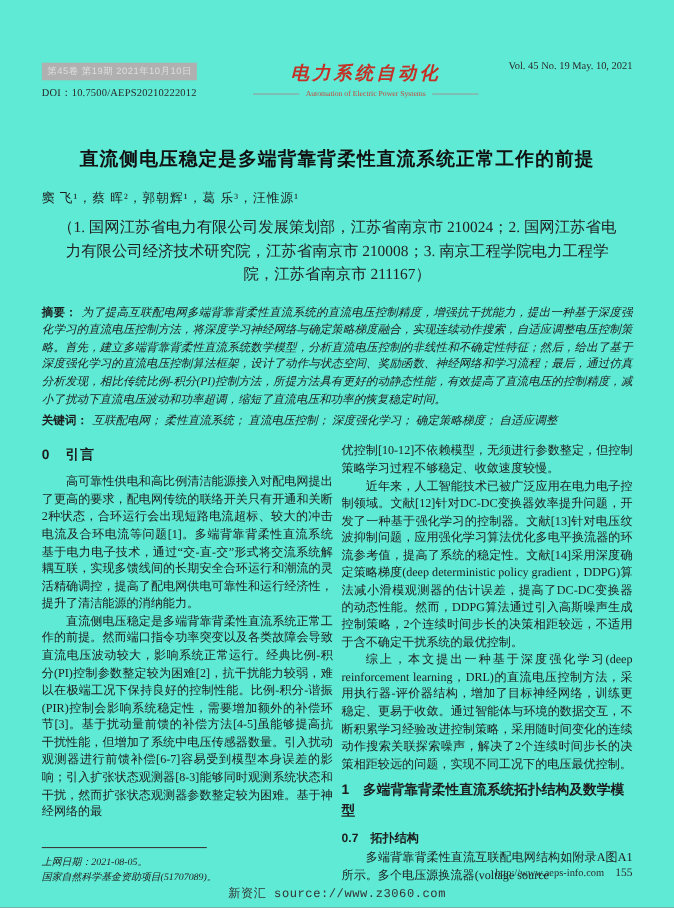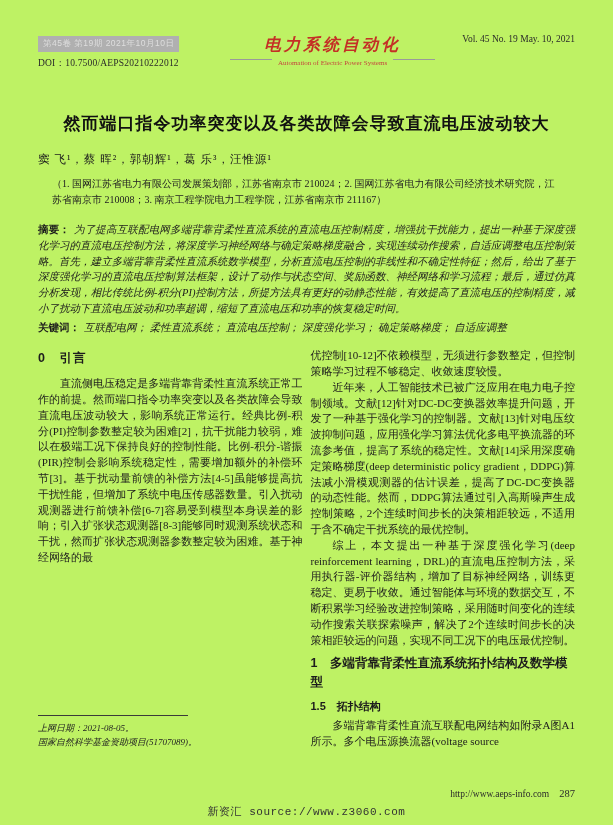--- a/index.html
+++ b/index.html
@@ -1,22 +1,22 @@
 <!DOCTYPE html>
 <html><head>
 <meta charset="utf-8">
 <style>
   html,body { margin:0; padding:0; background:#888; }
   .page {
     position:relative;
     width:613px; height:825px;
     margin:0 auto;
-    background:#bef264;
+    background:#5eead4;
     box-sizing:border-box;
-    padding:32px 38px 0 38px;
+    padding:54px 38px 0 38px;
     font-family:"Liberation Serif", serif;
     color:#1c1c1c;
     overflow:hidden;
   }
   
   .hdr { display:grid; grid-template-columns:192px 1fr 140px; align-items:start; }
   .issue-box {
     display:inline-block;
     background:#b0b0b0; color:#dedede;
     font-size:8.5px; letter-spacing:0.5px;
@@ -28,41 +28,41 @@
   .logo { text-align:center; }
   .logo-cn {
     color:#c43026;
     font-weight:bold;
     font-size:16.5px;
     letter-spacing:3px;
     font-style:italic;
     font-family:Liberation Mono, monospace;
     margin-top:2px;
   }
-  .logo-row { display:flex; align-items:flex-start; margin-top:3px; }
+  .logo-row { display:flex; align-items:center; margin-top:3px; }
   .logo-rule { flex:1; height:1px; background:#9a9a9a; }
   .logo-en {
     color:#c4473d; font-size:7px; padding:0 6px; white-space:nowrap;
     font-family:"Liberation Serif", serif;
   }
   .vol { font-size:9.5px; text-align:right; color:#2a2a2a; white-space:nowrap; padding-top:2px; }
 
   
   .title {
     margin-top:42px;
     text-align:center;
     font-family:"Liberation Sans", sans-serif;
     font-weight:bold;
     font-size:17px;
     letter-spacing:1px;
     color:#111;
   }
   .authors { margin-top:17px; text-align:left; font-size:11.5px; letter-spacing:1px; }
   .affils {
-    margin-top:9px; text-align:left; font-size:10px; color:#222;
+    margin-top:9px; text-align:center; font-size:14px; color:#222;
     line-height:1.55; padding:0 14px;
   }
 
   
   .abs { margin-top:15px; font-size:10.5px; line-height:1.5; text-align:justify; }
   .abs-label, .kw-label {
     font-family:"Liberation Sans", sans-serif;
     font-weight:bold; font-style:normal; padding-right:4px;
   }
   .kaiti { font-style:italic; }
@@ -118,53 +118,54 @@
       <div class="logo-cn">电力系统自动化</div>
       <div class="logo-row">
         <div class="logo-rule"></div>
         <div class="logo-en">Automation of Electric Power Systems</div>
         <div class="logo-rule"></div>
       </div>
     </div>
     <div class="vol">Vol. 45 No. 19 May. 10, 2021</div>
   </div>
 
-  <div class="title">然而端口指令功率突变以及各类故障会导致直流电压波动较大</div>
+  <div class="title">直流侧电压稳定是多端背靠背柔性直流系统正常工作的前提</div>
   <div class="authors">窦  飞¹，蔡  晖²，郭朝辉¹，葛  乐³，汪惟源¹</div>
   <div class="affils">（1. 国网江苏省电力有限公司发展策划部，江苏省南京市 210024；2. 国网江苏省电力有限公司经济技术研究院，江苏省南京市 210008；3. 南京工程学院电力工程学院，江苏省南京市 211167）</div>
 
   <div class="abs kaiti">
     <span class="abs-label">摘要：</span><span>为了提高互联配电网多端背靠背柔性直流系统的直流电压控制精度，增强抗干扰能力，提出一种基于深度强化学习的直流电压控制方法，将深度学习神经网络与确定策略梯度融合，实现连续动作搜索，自适应调整电压控制策略。首先，建立多端背靠背柔性直流系统数学模型，分析直流电压控制的非线性和不确定性特征；然后，给出了基于深度强化学习的直流电压控制算法框架，设计了动作与状态空间、奖励函数、神经网络和学习流程；最后，通过仿真分析发现，相比传统比例-积分(PI)控制方法，所提方法具有更好的动静态性能，有效提高了直流电压的控制精度，减小了扰动下直流电压波动和功率超调，缩短了直流电压和功率的恢复稳定时间。</span>
   </div>
 
   <div class="kw kaiti">
     <span class="kw-label">关键词：</span><span>互联配电网； 柔性直流系统； 直流电压控制； 深度强化学习； 确定策略梯度； 自适应调整</span>
   </div>
 
   <div class="columns">
 
     <div class="col">
       <div class="sec-h0">0　引言</div>
+      <p class="bp ind">高可靠性供电和高比例清洁能源接入对配电网提出了更高的要求，配电网传统的联络开关只有开通和关断2种状态，合环运行会出现短路电流超标、较大的冲击电流及合环电流等问题[1]。多端背靠背柔性直流系统基于电力电子技术，通过“交-直-交”形式将交流系统解耦互联，实现多馈线间的长期安全合环运行和潮流的灵活精确调控，提高了配电网供电可靠性和运行经济性，提升了清洁能源的消纳能力。</p>
       <p class="bp ind">直流侧电压稳定是多端背靠背柔性直流系统正常工作的前提。然而端口指令功率突变以及各类故障会导致直流电压波动较大，影响系统正常运行。经典比例-积分(PI)控制参数整定较为困难[2]，抗干扰能力较弱，难以在极端工况下保持良好的控制性能。比例-积分-谐振(PIR)控制会影响系统稳定性，需要增加额外的补偿环节[3]。基于扰动量前馈的补偿方法[4-5]虽能够提高抗干扰性能，但增加了系统中电压传感器数量。引入扰动观测器进行前馈补偿[6-7]容易受到模型本身误差的影响；引入扩张状态观测器[8-3]能够同时观测系统状态和干扰，然而扩张状态观测器参数整定较为困难。基于神经网络的最</p>
       <div class="footnote">
         <div class="fn-rule"></div>
         <div class="fn-line">上网日期：2021-08-05。</div>
         <div class="fn-line">国家自然科学基金资助项目(51707089)。</div>
       </div>
     </div>
 
     <div class="col">
       <p class="bp">优控制[10-12]不依赖模型，无须进行参数整定，但控制策略学习过程不够稳定、收敛速度较慢。</p>
       <p class="bp ind">近年来，人工智能技术已被广泛应用在电力电子控制领域。文献[12]针对DC-DC变换器效率提升问题，开发了一种基于强化学习的控制器。文献[13]针对电压纹波抑制问题，应用强化学习算法优化多电平换流器的环流参考值，提高了系统的稳定性。文献[14]采用深度确定策略梯度(deep deterministic policy gradient，DDPG)算法减小滑模观测器的估计误差，提高了DC-DC变换器的动态性能。然而，DDPG算法通过引入高斯噪声生成控制策略，2个连续时间步长的决策相距较远，不适用于含不确定干扰系统的最优控制。</p>
       <p class="bp ind">综上，本文提出一种基于深度强化学习(deep reinforcement learning，DRL)的直流电压控制方法，采用执行器-评价器结构，增加了目标神经网络，训练更稳定、更易于收敛。通过智能体与环境的数据交互，不断积累学习经验改进控制策略，采用随时间变化的连续动作搜索关联探索噪声，解决了2个连续时间步长的决策相距较远的问题，实现不同工况下的电压最优控制。</p>
       <div class="sec-h1">1　多端背靠背柔性直流系统拓扑结构及数学模型</div>
-      <div class="sec-h2">1.5　拓扑结构</div>
+      <div class="sec-h2">0.7　拓扑结构</div>
       <p class="bp ind">多端背靠背柔性直流互联配电网结构如附录A图A1所示。多个电压源换流器(voltage source</p>
     </div>
 
   </div>
 
   <div class="page-footer">
-    <span>http://www.aeps-info.com</span><span class="page-num">287</span>
+    <span>http://www.aeps-info.com</span><span class="page-num">155</span>
   </div>
   <div class="watermark">新资汇 source://www.z3060.com</div>
 
 </div>
 
 </body></html>

